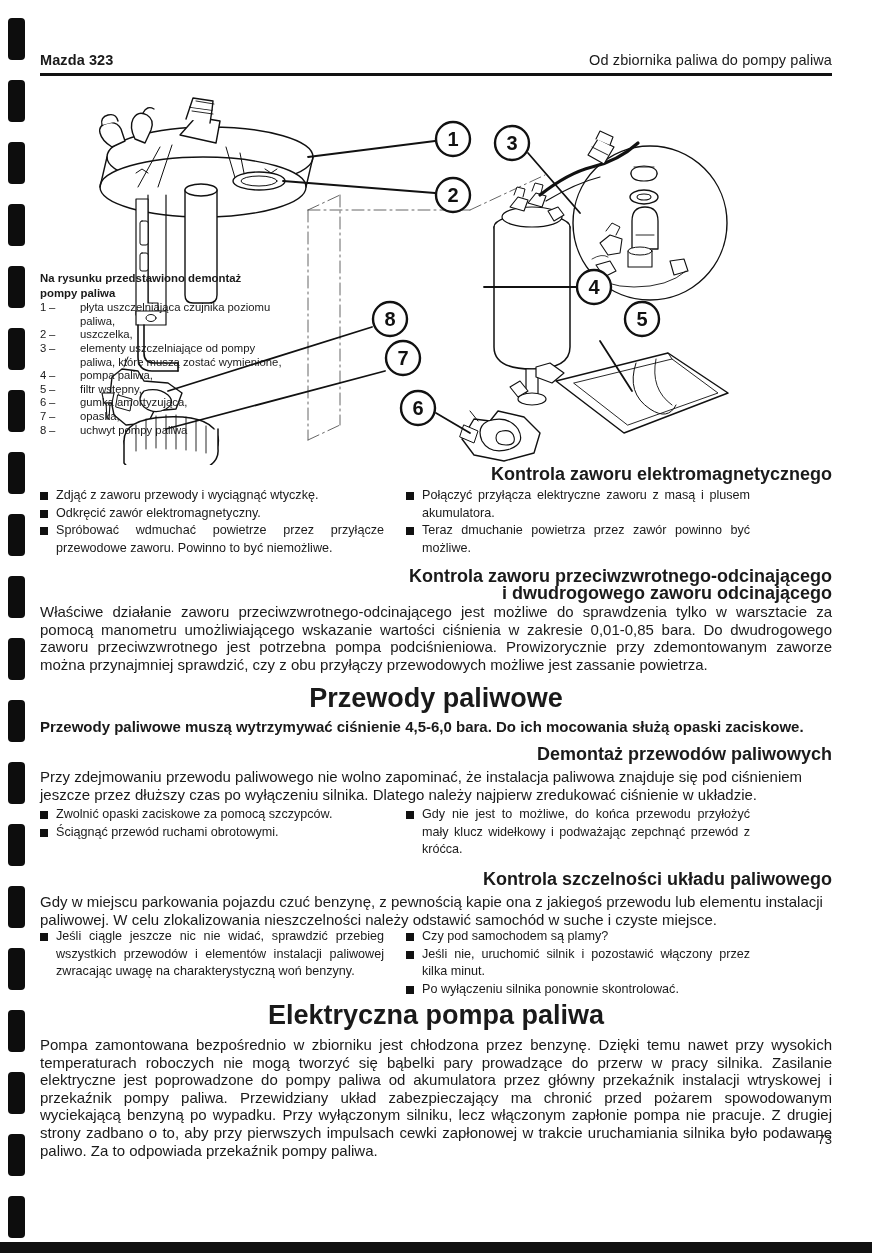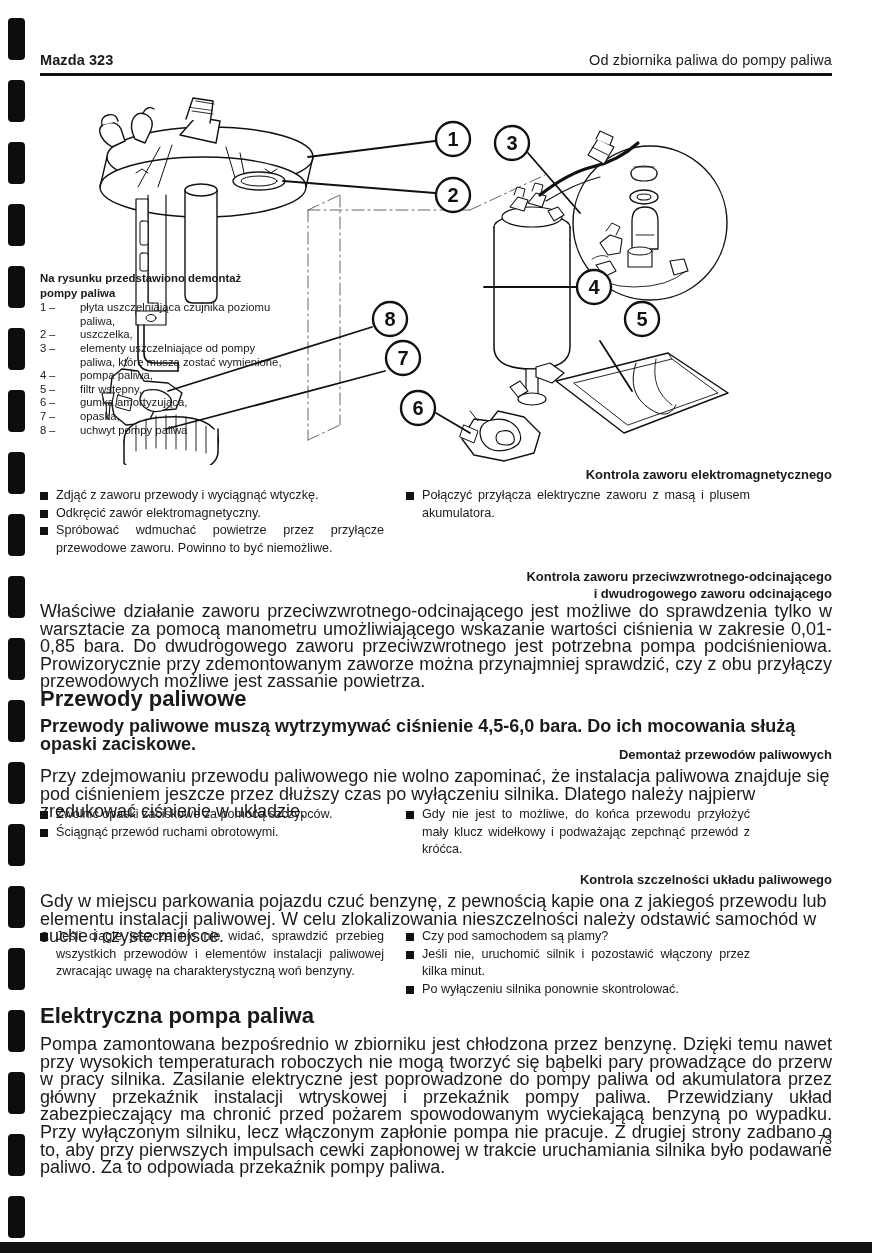--- a/index.html
+++ b/index.html
@@ -45,27 +45,27 @@
     font-size:11.3px;line-height:13.6px;
   }
   #legend .legend-title{font-weight:bold;font-size:11.4px;line-height:13.6px;margin-bottom:1px;}
   #legend .legend-item{display:flex;}
   #legend .legend-num{width:9px;flex:0 0 9px;}
   #legend .legend-dash{width:11px;flex:0 0 11px;}
   #legend .legend-text{flex:1;padding-left:20px;}
 
   
   .h2{
-    font-weight:bold;font-size:22px;text-align:left;line-height:25px;
+    font-weight:bold;font-size:27px;text-align:center;line-height:25px;
   }
   .h3{
-    font-weight:bold;font-size:13px;text-align:right;line-height:17px;
+    font-weight:bold;font-size:18px;text-align:right;line-height:17px;
   }
   p.body{
-    font-size:18px;line-height:17.6px;text-align:justify;margin:0;
+    font-size:15px;line-height:17.6px;text-align:justify;margin:0;
   }
   p.body.lead{text-align:left;}
 
   
   .cols{display:flex;gap:22px;}
   .col{width:344px;}
   ul.bul{list-style:none;margin:0;padding:0;}
   ul.bul li{
     font-size:12.6px;line-height:17.6px;text-align:justify;
     position:relative;padding-left:16px;margin:0;
@@ -386,20 +386,21 @@
       <div class="col">
         <ul class="bul">
           <li>Zdjąć z zaworu przewody i wyciągnąć wtyczkę.</li>
           <li>Odkręcić zawór elektromagnetyczny.</li>
           <li>Spróbować wdmuchać powietrze przez przyłącze przewodowe zaworu. Powinno to być niemożliwe.</li>
         </ul>
       </div>
       <div class="col">
         <ul class="bul">
           <li>Połączyć przyłącza elektryczne zaworu z masą i plusem akumulatora.</li>
+          <li>Teraz dmuchanie powietrza przez zawór powinno być możliwe.</li>
         </ul>
       </div>
     </div>
   </div>
 
   <div class="content h3" id="sec-check-head">
     <div>Kontrola zaworu przeciwzwrotnego-odcinającego</div>
     <div>i dwudrogowego zaworu odcinającego</div>
   </div>
 

